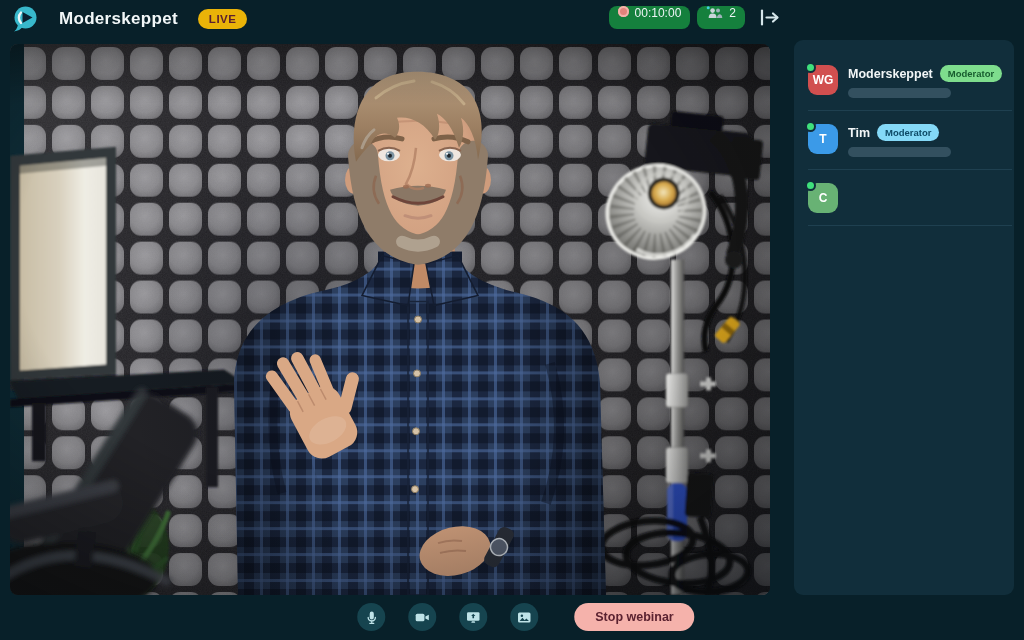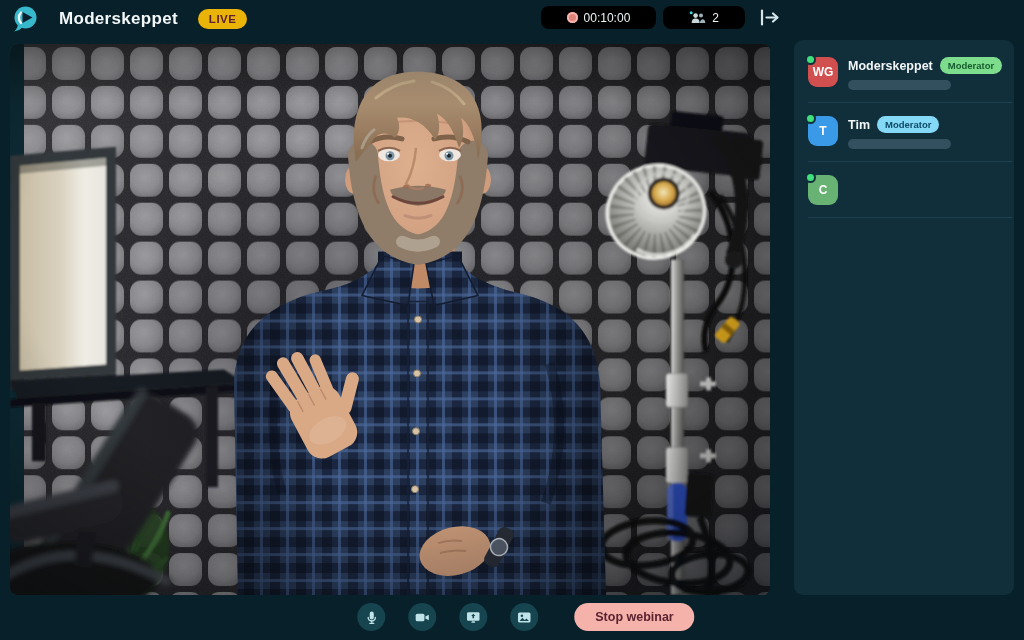--- a/index.html
+++ b/index.html
@@ -9,32 +9,32 @@
     font-family:"Liberation Sans",sans-serif;
     -webkit-font-smoothing:antialiased;
   }
   
   .topbar{position:absolute;left:0;top:0;width:1024px;height:40px;}
   .topbar-left{position:absolute;left:12px;top:5px;display:flex;align-items:center;gap:20px;}
   .brand{color:#f2f7f8;font-size:17px;font-weight:bold;letter-spacing:.3px;}
   .live-badge{background:#eab308;color:#5c2030;font-size:11.5px;font-weight:bold;
     padding:4px 11px;border-radius:12px;letter-spacing:.5px;}
   .topbar-right{position:absolute;right:242px;top:6px;display:flex;align-items:center;gap:7px;}
-  .pill{background:#000000;border-radius:8px;height:23px;display:flex;align-items:center;
-    gap:6px;padding:0 26px;color:#eef4f6;font-size:12px;}
+  .pill{background:#15803d;border-radius:8px;height:23px;display:flex;
+    gap:6px;padding:0 9px;color:#eef4f6;font-size:12px;}
   .rec-dot{width:11px;height:11px;border-radius:50%;background:#e2837b;
     box-shadow:0 0 0 2px #f4b3ac inset;}
   .leave-btn{margin-left:6px;background:none;border:none;cursor:pointer;padding:2px;display:flex;}
   
   .video-wrap{position:absolute;left:10px;top:44px;width:760px;height:551px;
     border-radius:8px;overflow:hidden;background:#101418;}
   .video-wrap svg{display:block;}
   
   .sidebar{position:absolute;left:794px;top:40px;width:220px;height:555px;
-    background:#112e3b;border-radius:9px;box-sizing:border-box;padding-top:4px;}
+    background:#112e3b;border-radius:9px;box-sizing:border-box;padding-top:12px;}
   .p-row{padding:13px 14px 0 14px;display:flex;align-items:flex-start;cursor:pointer;}
   .avatar{width:30px;height:30px;border-radius:9px;position:relative;flex:0 0 auto;
     display:flex;align-items:center;justify-content:center;
     color:#fff;font-size:12px;font-weight:bold;}
   .presence{position:absolute;left:-3px;top:-3px;width:7px;height:7px;border-radius:50%;
     background:#3fe07c;border:2px solid #112e3b;}
   .p-main{margin-left:10px;min-width:0;}
   .p-line{display:flex;align-items:center;gap:7px;}
   .p-name{color:#f2f6f7;font-size:12.5px;font-weight:bold;white-space:nowrap;}
   .role-badge{font-size:9.5px;font-weight:bold;padding:3px 8px;border-radius:9px;white-space:nowrap;}

